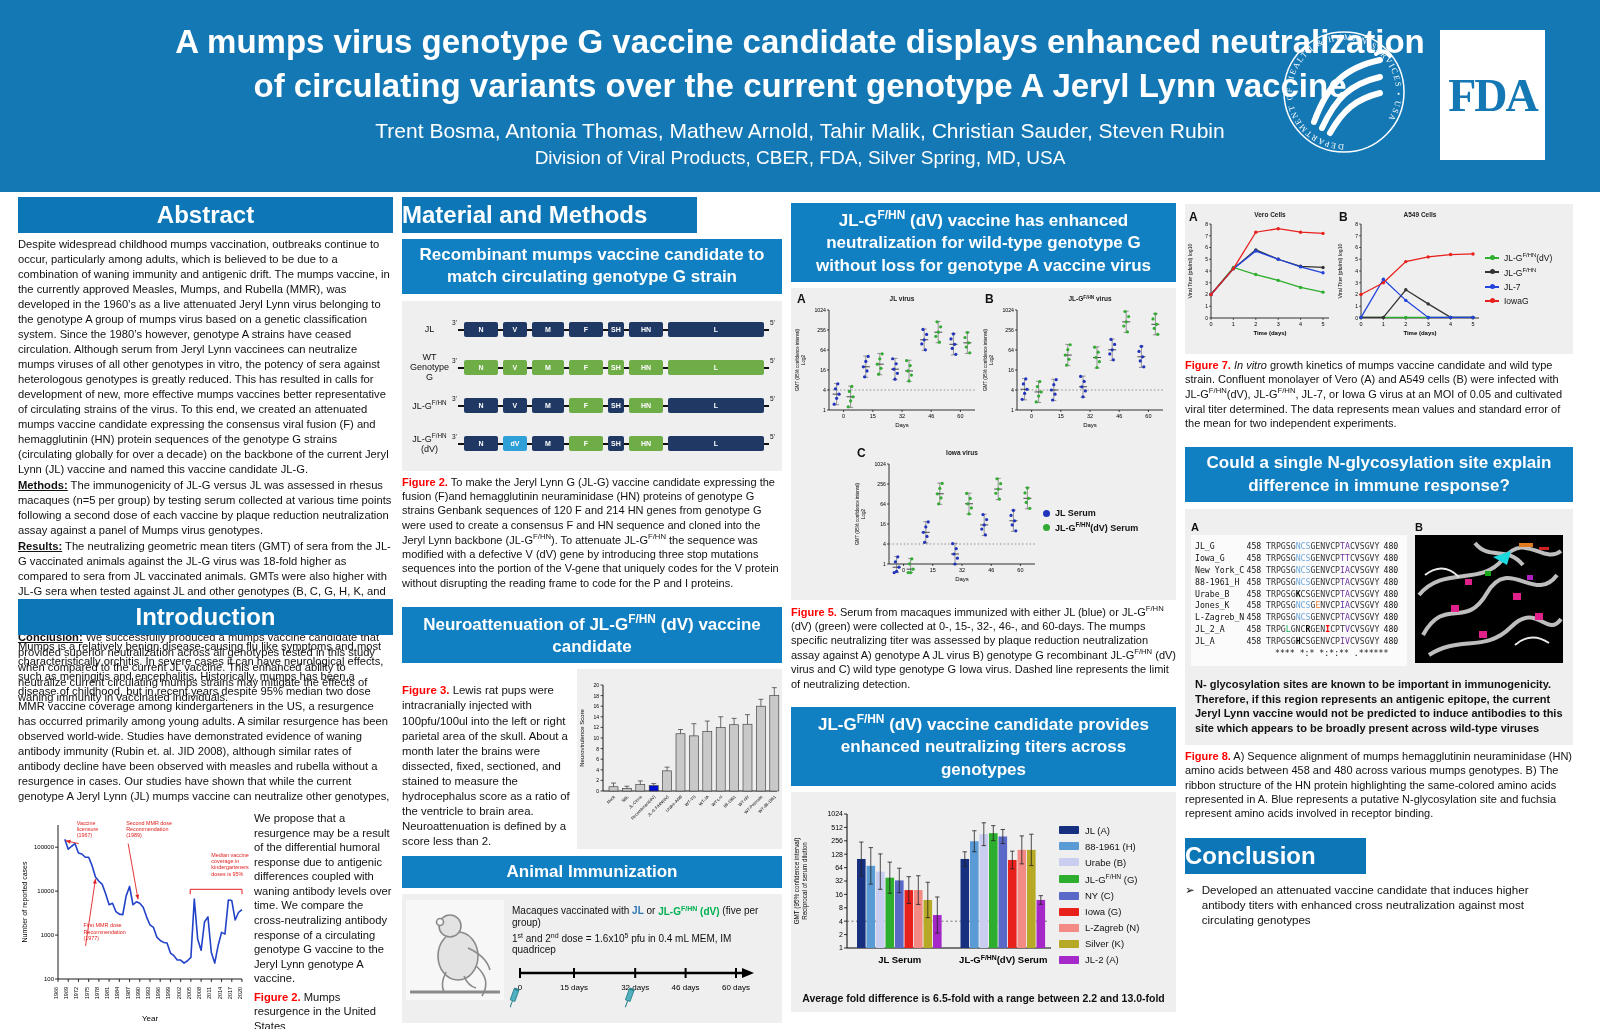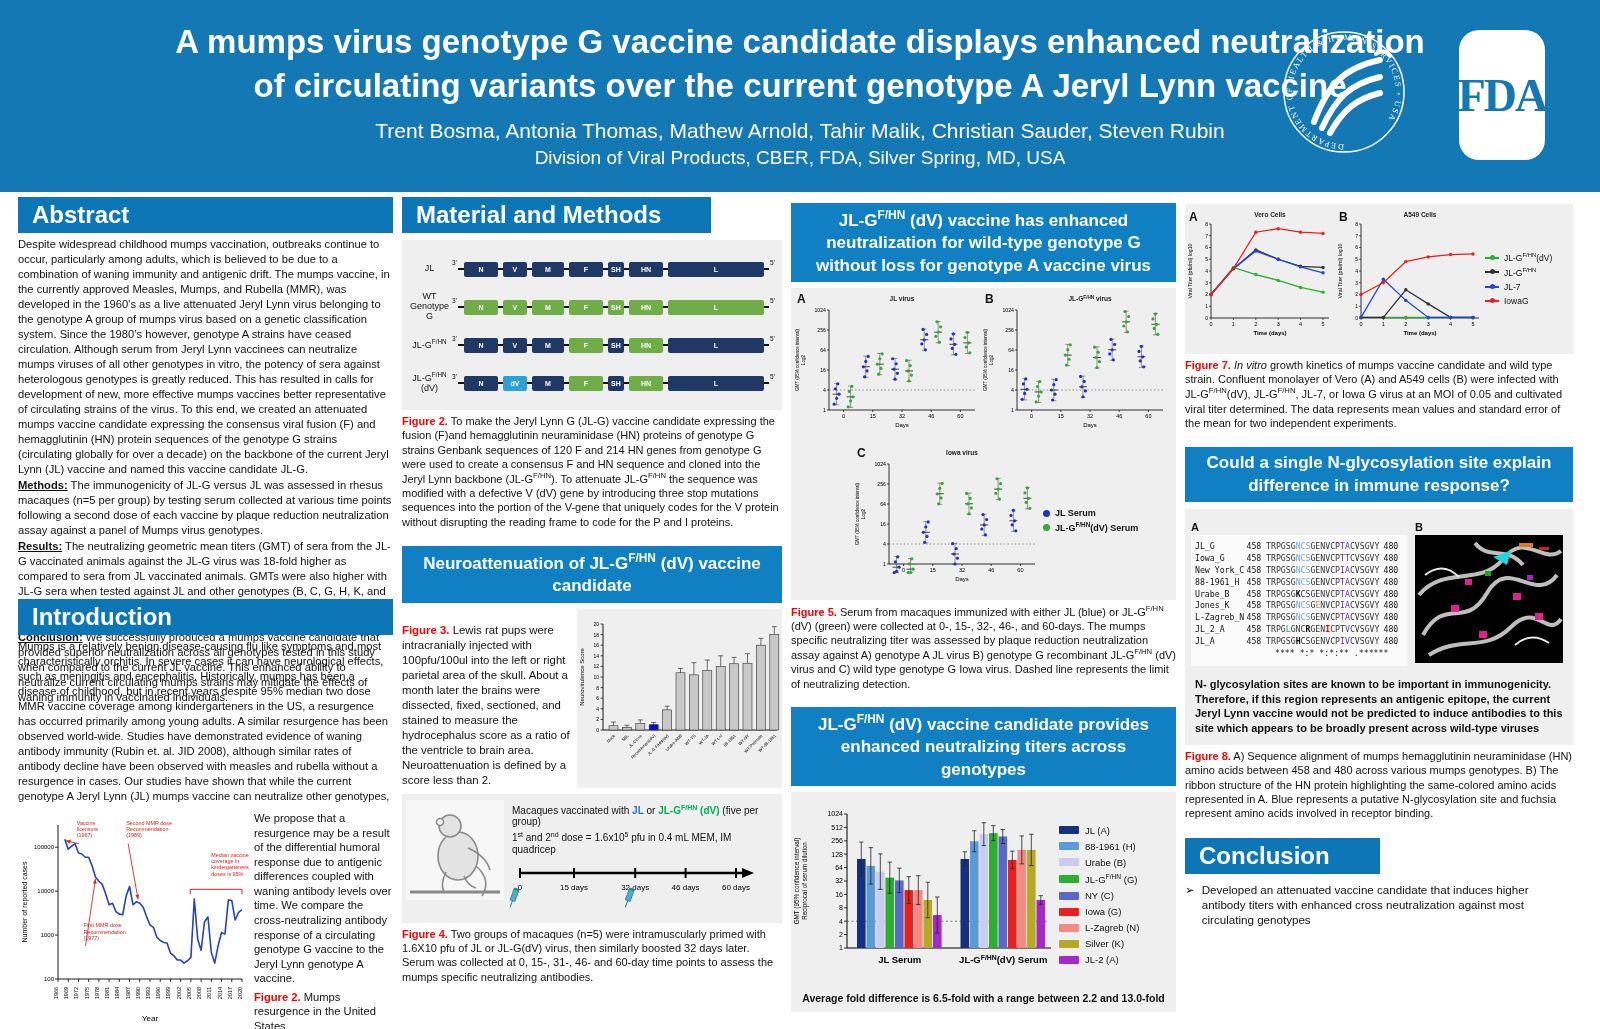--- a/index.html
+++ b/index.html
@@ -5,28 +5,28 @@
   html,body{margin:0;padding:0;background:#fff;}
   .poster{width:1600px;height:1029px;position:relative;overflow:hidden;background:#fff;
     font-family:"Liberation Sans",sans-serif;color:#111;}
   
   .hdr{position:relative;height:192px;background:#1478b5;color:#fff;text-align:center;}
   .hdr .t1{padding-top:20px;font-size:33px;font-weight:bold;line-height:1.32;}
   .hdr .t2{font-size:33px;font-weight:bold;line-height:1.32;}
   .hdr .auth{margin-top:12px;font-size:21px;}
   .hdr .affil{margin-top:4px;font-size:19px;}
   .seal{position:absolute;top:22px;right:192px;}
-  .fda{position:absolute;top:30px;right:55px;width:86px;height:130px;background:#fff;
-    display:flex;align-items:center;justify-content:center;border-radius:20px;}
+  .fda{position:absolute;top:30px;right:55px;width:105px;height:130px;background:#fff;
+    display:flex;align-items:center;justify-content:center;}
   .fda span{color:#1478b5;font-size:46px;font-weight:bold;letter-spacing:-2px;font-family:"Liberation Serif",serif;}
   
   .main{display:flex;gap:9px;padding:5px 18px 0 18px;}
   .col{display:flex;flex-direction:column;overflow:hidden;}
   .c1{width:375px;}.c2{width:380px;}.c3{width:385px;}.c4{width:388px;}
-  .secbar{background:#0d76b7;color:#fff;font-weight:bold;font-size:24px;padding:2px 14px;height:32px;line-height:32px;}
+  .secbar{background:#0d76b7;color:#fff;font-weight:bold;font-size:24px;padding:2px 0;height:32px;line-height:32px;text-align:center;}
   .secbar.fit{width:fit-content;padding-right:50px;}
   .subhead{background:#1180c2;color:#fff;font-weight:bold;font-size:17px;text-align:center;
     padding:5px 8px;line-height:1.32;}
   .btxt{font-size:11.2px;line-height:1.34;text-align:left;}
   .btxt p{margin:0 0 1px 0;}
   .ulab{font-weight:bold;text-decoration:underline;}
   .caption{font-size:11px;line-height:1.3;margin-top:4px;}
   .figlab{color:#f00;font-weight:bold;}
   .figbox{background:#efefef;}
   sup{font-size:70%;}
@@ -206,20 +206,21 @@
           <span>We propose that a resurgence may be a result of the differential humoral response due to antigenic differences coupled with waning antibody levels over time.  We compare the cross-neutralizing antibody response of a circulating genotype G vaccine to the Jeryl Lynn genotype A vaccine.</span>
           <div style="margin-top:4px;">
             <span class="figlab">Figure 2.</span><span> Mumps resurgence in the United States</span>
           </div>
         </div>
       </div>
     </div>
 
     <div class="col c2">
       <div class="secbar fit">Material and Methods</div>
+      <div class="subhead" style="margin-top:6px;">Recombinant mumps vaccine candidate to match circulating genotype G strain</div>
       <div class="figbox genome" id="genome" style="margin-top:7px;">
           <div class="grow">
             <div class="gname">JL</div>
             <div class="gline">
               <span class="endlab">3’</span>
               <div class="gconn" style="width: 6px;"></div>
               <div class="gbox jl" style="width: 34px;">N</div>
               <div class="gconn" style="width: 5px;"></div>
               <div class="gbox jl" style="width: 24px;">V</div>
               <div class="gconn" style="width: 5px;"></div>
@@ -382,20 +383,21 @@
                 <line x1="183.9" y1="33.19999999999999" x2="183.9" y2="26.310000000000002" stroke="#333" stroke-width="0.7"></line>
                 <line x1="181.4" y1="26.310000000000002" x2="186.4" y2="26.310000000000002" stroke="#333" stroke-width="0.7"></line>
                 <text x="185.9" y="124" font-size="4.2" text-anchor="end" fill="#000" font-weight="normal" transform="rotate(-45 185.9 124)">WT-Petersile</text>
                 <rect x="192.8" y="22.599999999999994" width="9" height="95.4" fill="#c9c9c9" stroke="#333" stroke-width="0.6"></rect>
                 <line x1="197.3" y1="22.599999999999994" x2="197.3" y2="14.650000000000006" stroke="#333" stroke-width="0.7"></line>
                 <line x1="194.8" y1="14.650000000000006" x2="199.8" y2="14.650000000000006" stroke="#333" stroke-width="0.7"></line>
                 <text x="199.3" y="124" font-size="4.2" text-anchor="end" fill="#000" font-weight="normal" transform="rotate(-45 199.3 124)">WT-88-1961</text>
               </svg></div>
         </div>
       </div>
+      <div class="subhead" style="margin-top:7px;">Animal Immunization</div>
       <div class="figbox imm" style="margin-top:6px;">
         <svg width="98" height="100" viewBox="0 0 98 100">
           <rect x="0" y="0" width="98" height="100" fill="#f7f7f7"></rect>
           <g stroke="#8a8a8a" fill="#e3e3e3" stroke-width="1.6">
             <ellipse cx="52" cy="56" rx="20" ry="24"></ellipse>
             <circle cx="44" cy="26" r="11"></circle>
             <circle cx="34" cy="22" r="3.5" fill="#f7f7f7"></circle>
             <path d="M62,48 q18,8 22,22" fill="none"></path>
             <path d="M40,72 q-6,12 -2,20" fill="none"></path>
             <path d="M58,76 q4,10 12,12" fill="none"></path>

